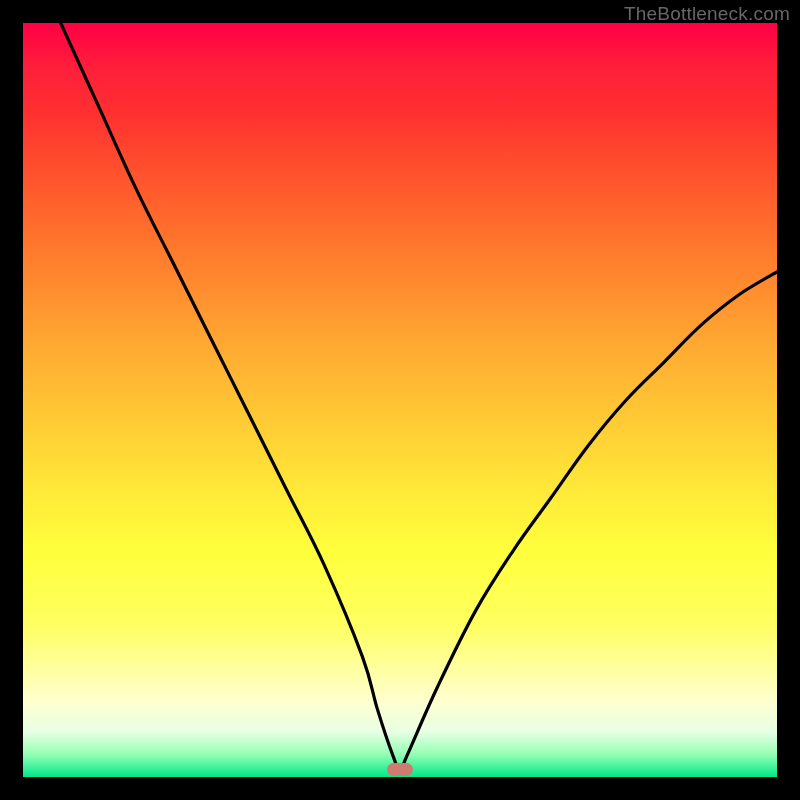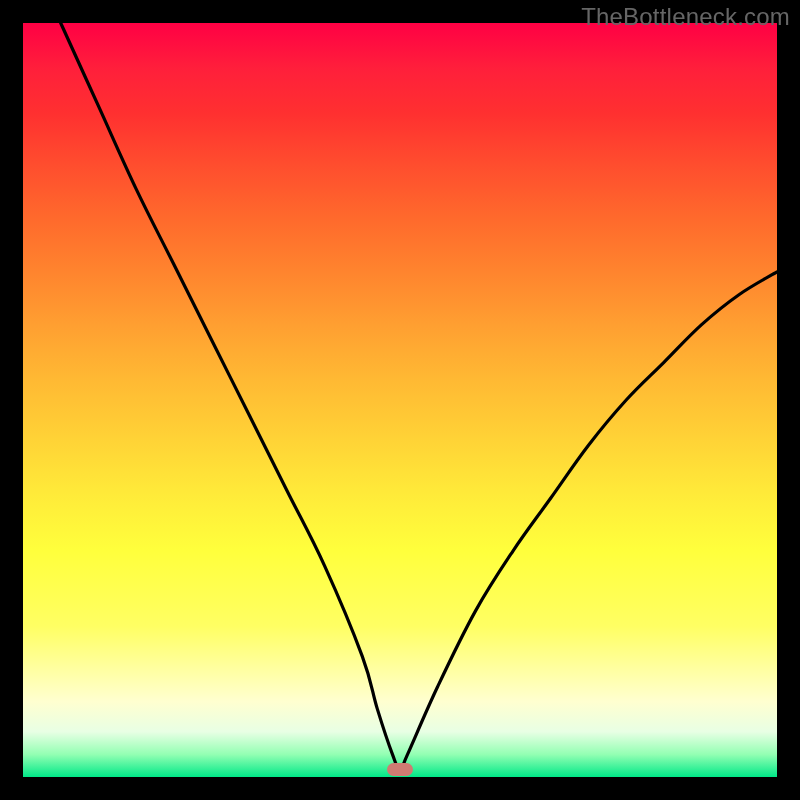--- a/index.html
+++ b/index.html
@@ -40,21 +40,21 @@
       #e8ffe4 94%,
       #93ffb3 97%,
       #00e888 100%
     );
   }
   .watermark {
     position: absolute;
     top: 3px;
     right: 10px;
     color: #666666;
-    font-size: 24px;
+    font-size: 19px;
     font-weight: 500;
     letter-spacing: 0.2px;
     user-select: none;
   }
   svg.curve {
     position: absolute;
     left: 0;
     top: 0;
     width: 754px;
     height: 754px;

